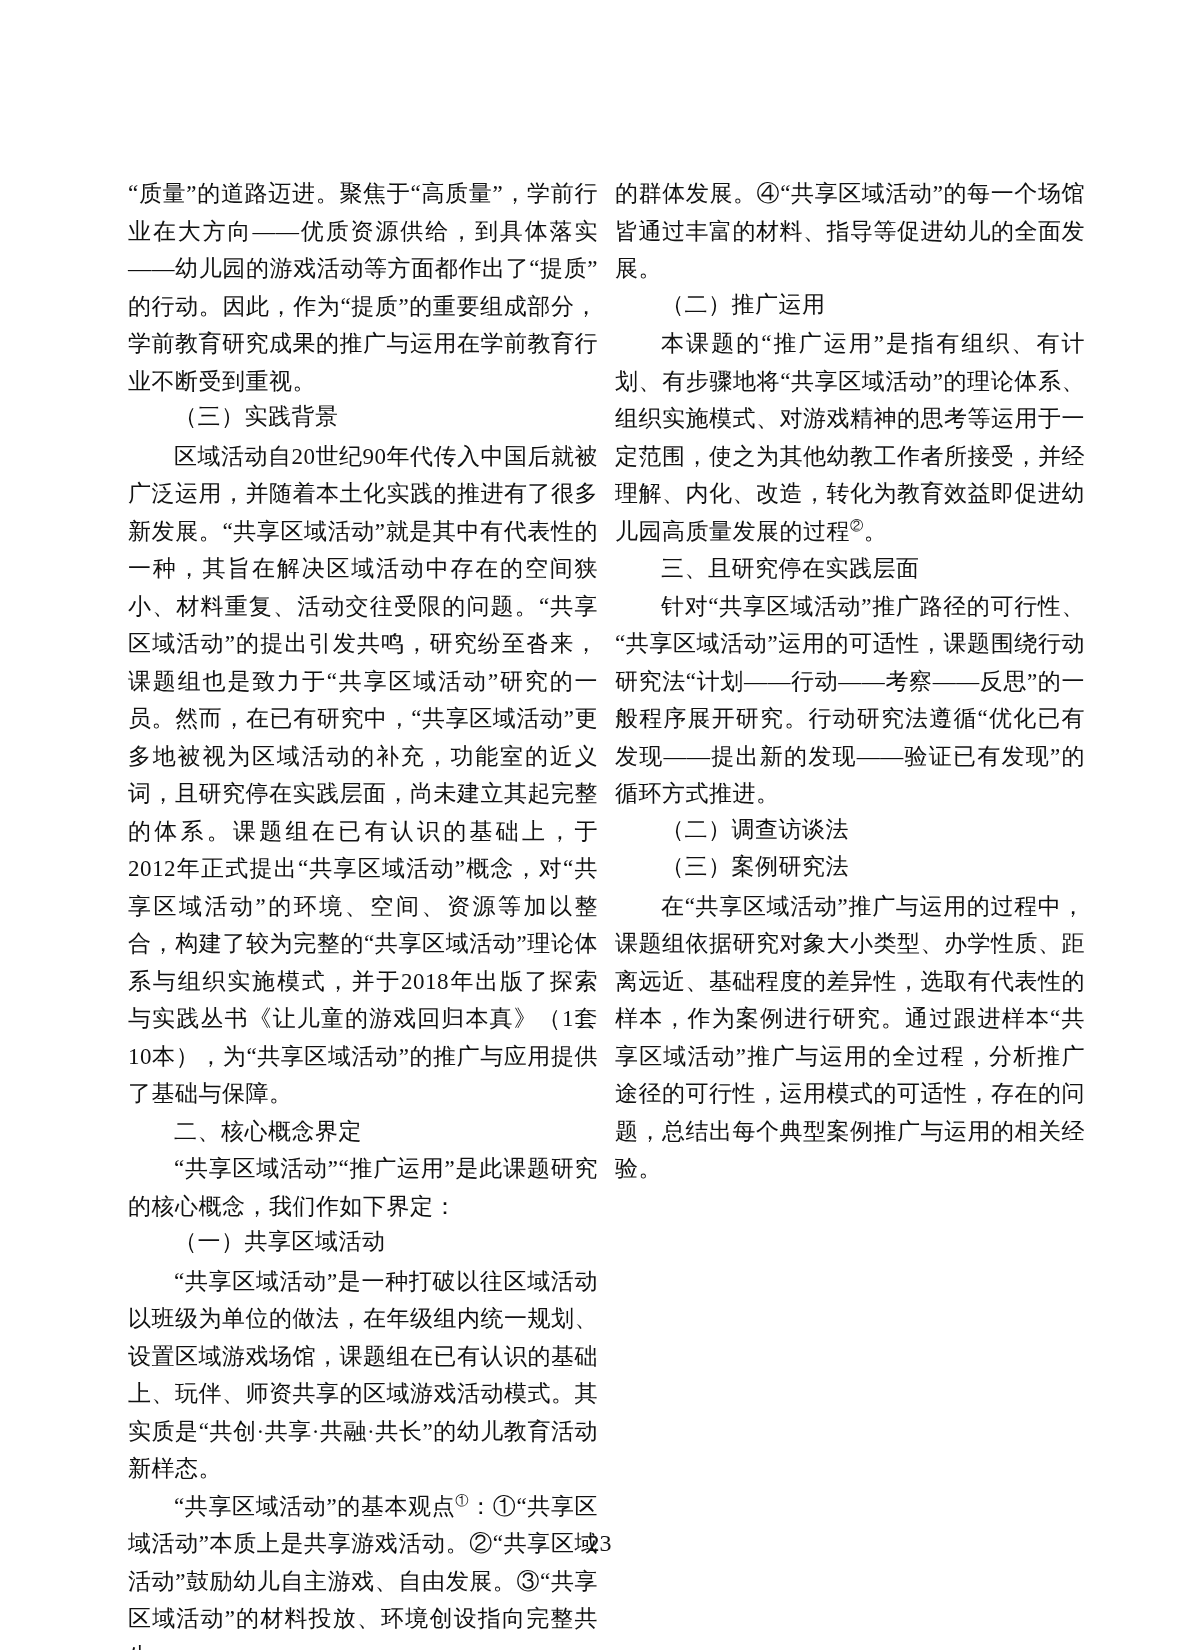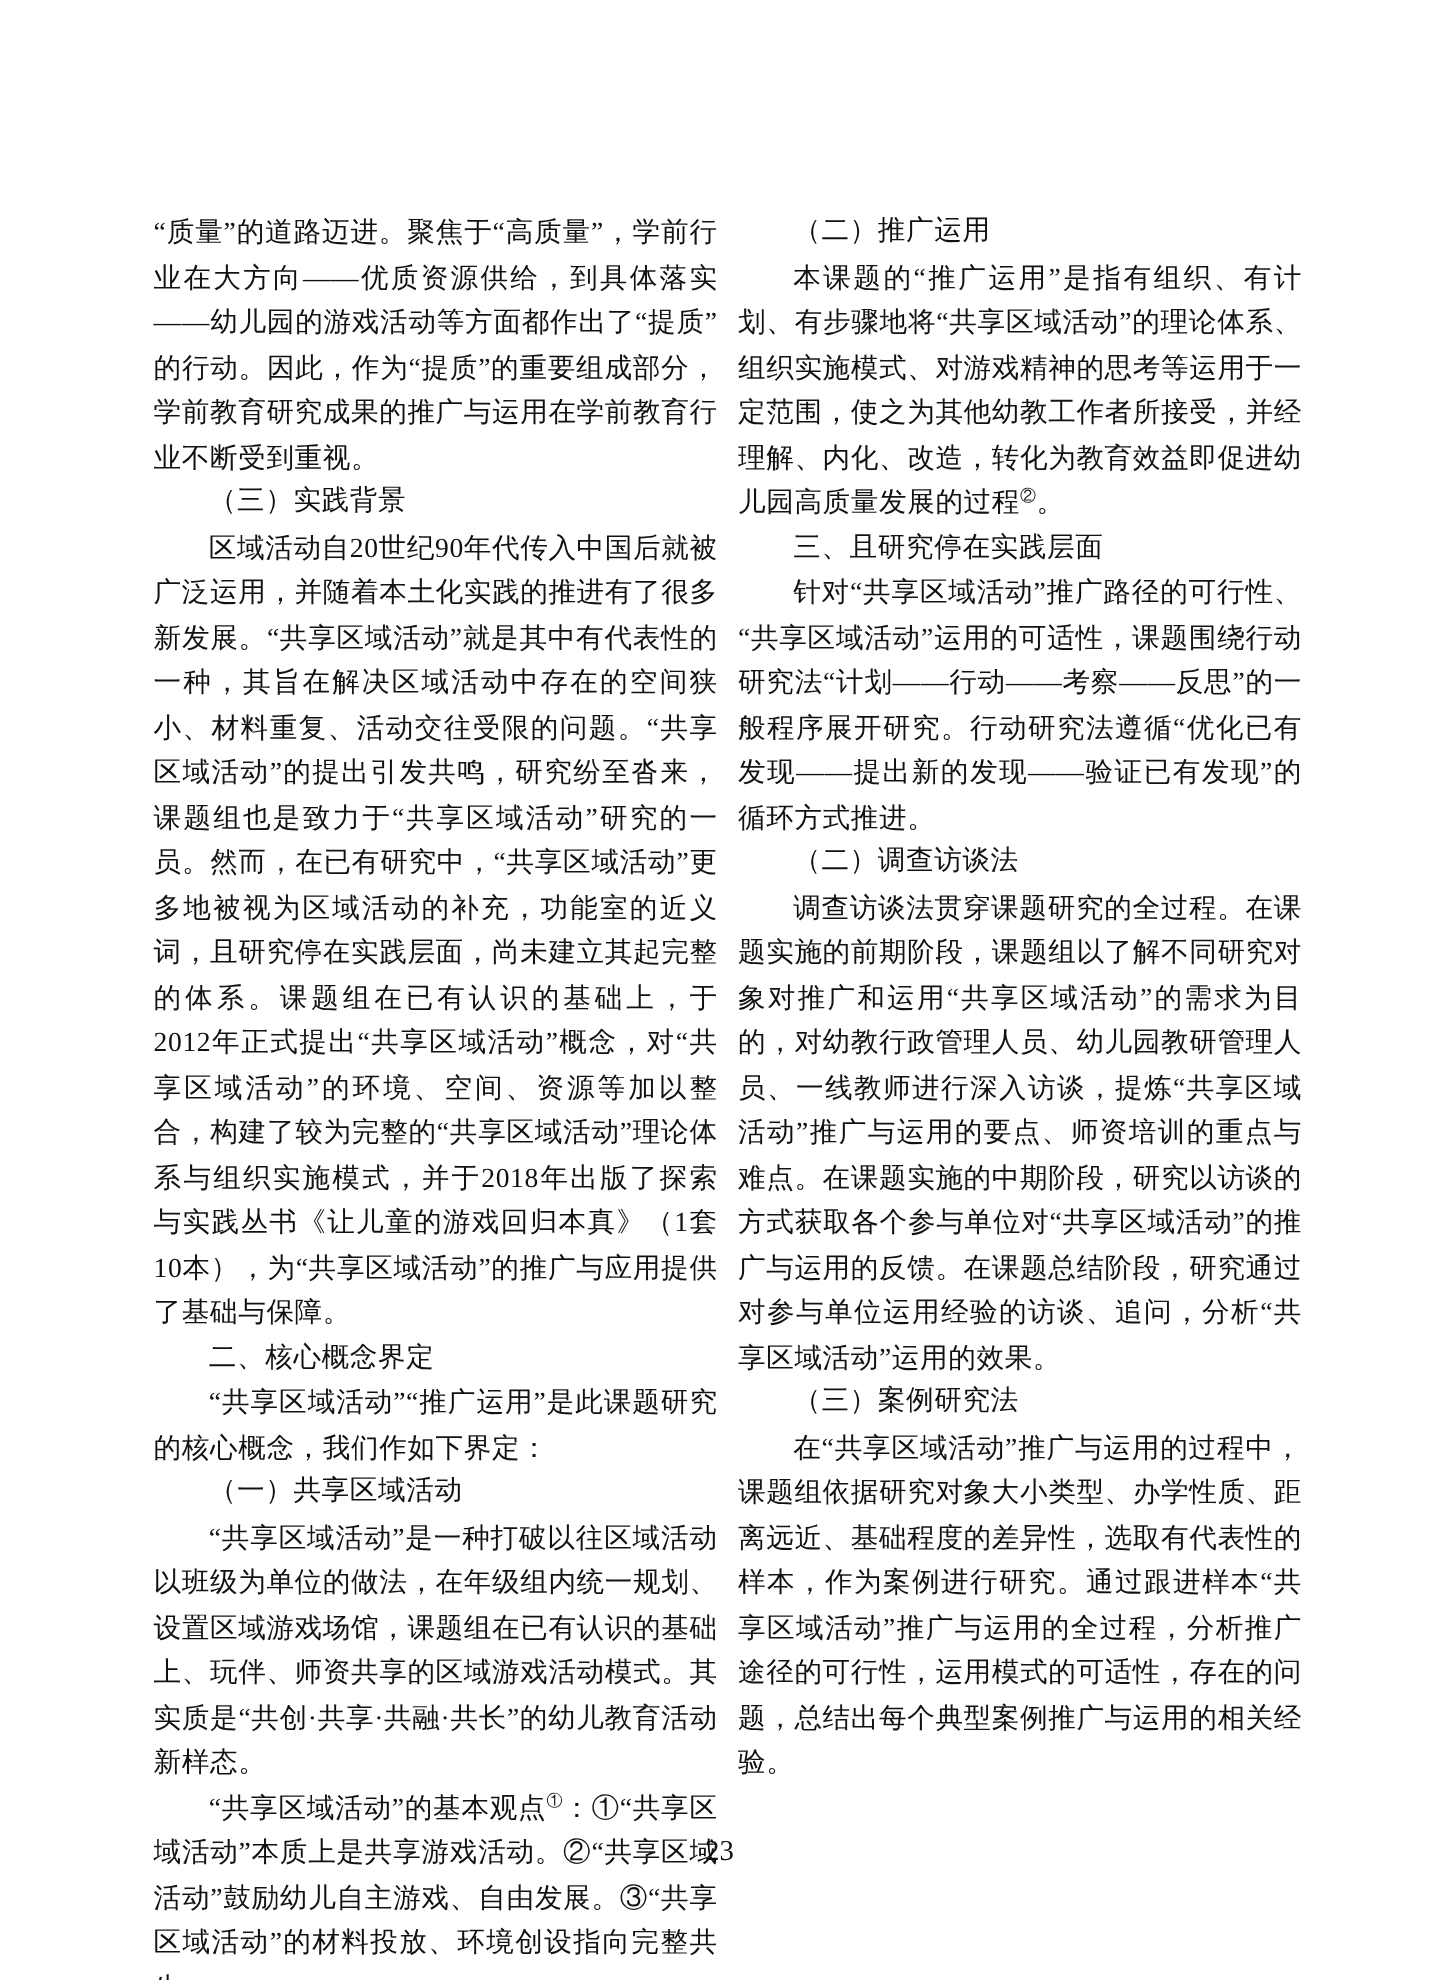--- a/index.html
+++ b/index.html
@@ -75,25 +75,25 @@
     <p class="sub-heading">（三）实践背景</p>
     <p class="body-p">区域活动自20世纪90年代传入中国后就被广泛运用，并随着本土化实践的推进有了很多新发展。“共享区域活动”就是其中有代表性的一种，其旨在解决区域活动中存在的空间狭小、材料重复、活动交往受限的问题。“共享区域活动”的提出引发共鸣，研究纷至沓来，课题组也是致力于“共享区域活动”研究的一员。然而，在已有研究中，“共享区域活动”更多地被视为区域活动的补充，功能室的近义词，且研究停在实践层面，尚未建立其起完整的体系。课题组在已有认识的基础上，于2012年正式提出“共享区域活动”概念，对“共享区域活动”的环境、空间、资源等加以整合，构建了较为完整的“共享区域活动”理论体系与组织实施模式，并于2018年出版了探索与实践丛书《让儿童的游戏回归本真》（1套10本），为“共享区域活动”的推广与应用提供了基础与保障。</p>
     <h3 class="section-heading">二、核心概念界定</h3>
     <p class="body-p">“共享区域活动”“推广运用”是此课题研究的核心概念，我们作如下界定：</p>
     <p class="sub-heading">（一）共享区域活动</p>
     <p class="body-p">“共享区域活动”是一种打破以往区域活动以班级为单位的做法，在年级组内统一规划、设置区域游戏场馆，课题组在已有认识的基础上、玩伴、师资共享的区域游戏活动模式。其实质是“共创·共享·共融·共长”的幼儿教育活动新样态。</p>
     <p class="body-p"><span>“共享区域活动”的基本观点</span><sup class="note-ref">①</sup><span>：①“共享区域活动”本质上是共享游戏活动。②“共享区域活动”鼓励幼儿自主游戏、自由发展。③“共享区域活动”的材料投放、环境创设指向完整共生</span></p>
   </div>
 
   <div class="column">
+    <p class="body-p cont">的群体发展。④“共享区域活动”的每一个场馆皆通过丰富的材料、指导等促进幼儿的全面发展。</p>
     <p class="sub-heading">（二）推广运用</p>
     <p class="body-p"><span>本课题的“推广运用”是指有组织、有计划、有步骤地将“共享区域活动”的理论体系、组织实施模式、对游戏精神的思考等运用于一定范围，使之为其他幼教工作者所接受，并经理解、内化、改造，转化为教育效益即促进幼儿园高质量发展的过程</span><sup class="note-ref">②</sup><span>。</span></p>
     <h3 class="section-heading">三、且研究停在实践层面</h3>
     <p class="body-p">针对“共享区域活动”推广路径的可行性、“共享区域活动”运用的可适性，课题围绕行动研究法“计划——行动——考察——反思”的一般程序展开研究。行动研究法遵循“优化已有发现——提出新的发现——验证已有发现”的循环方式推进。</p>
     <p class="sub-heading">（二）调查访谈法</p>
-    <p class="body-p">调查访谈法贯穿课题研究的全过程。在课题实施的前期阶段，课题组以了解不同研究对象对推广和运用“共享区域活动”的需求为目的，对幼教行政管理人员、幼儿园教研管理人员、一线教师进行深入访谈，提炼“共享区域活动”推广与运用的要点、师资培训的重点与难点。在课题实施的中期阶段，研究以访谈的方式获取各个参与单位对“共享区域活动”的推广与运用的反馈。在课题总结阶段，研究通过对参与单位运用经验的访谈、追问，分析“共享区域活动”运用的效果。</p>
     <p class="sub-heading">（三）案例研究法</p>
     <p class="body-p">在“共享区域活动”推广与运用的过程中，课题组依据研究对象大小类型、办学性质、距离远近、基础程度的差异性，选取有代表性的样本，作为案例进行研究。通过跟进样本“共享区域活动”推广与运用的全过程，分析推广途径的可行性，运用模式的可适性，存在的问题，总结出每个典型案例推广与运用的相关经验。</p>
   </div>
 
 </div>
 
 <div class="page-number">23</div>
 
 </body></html>

